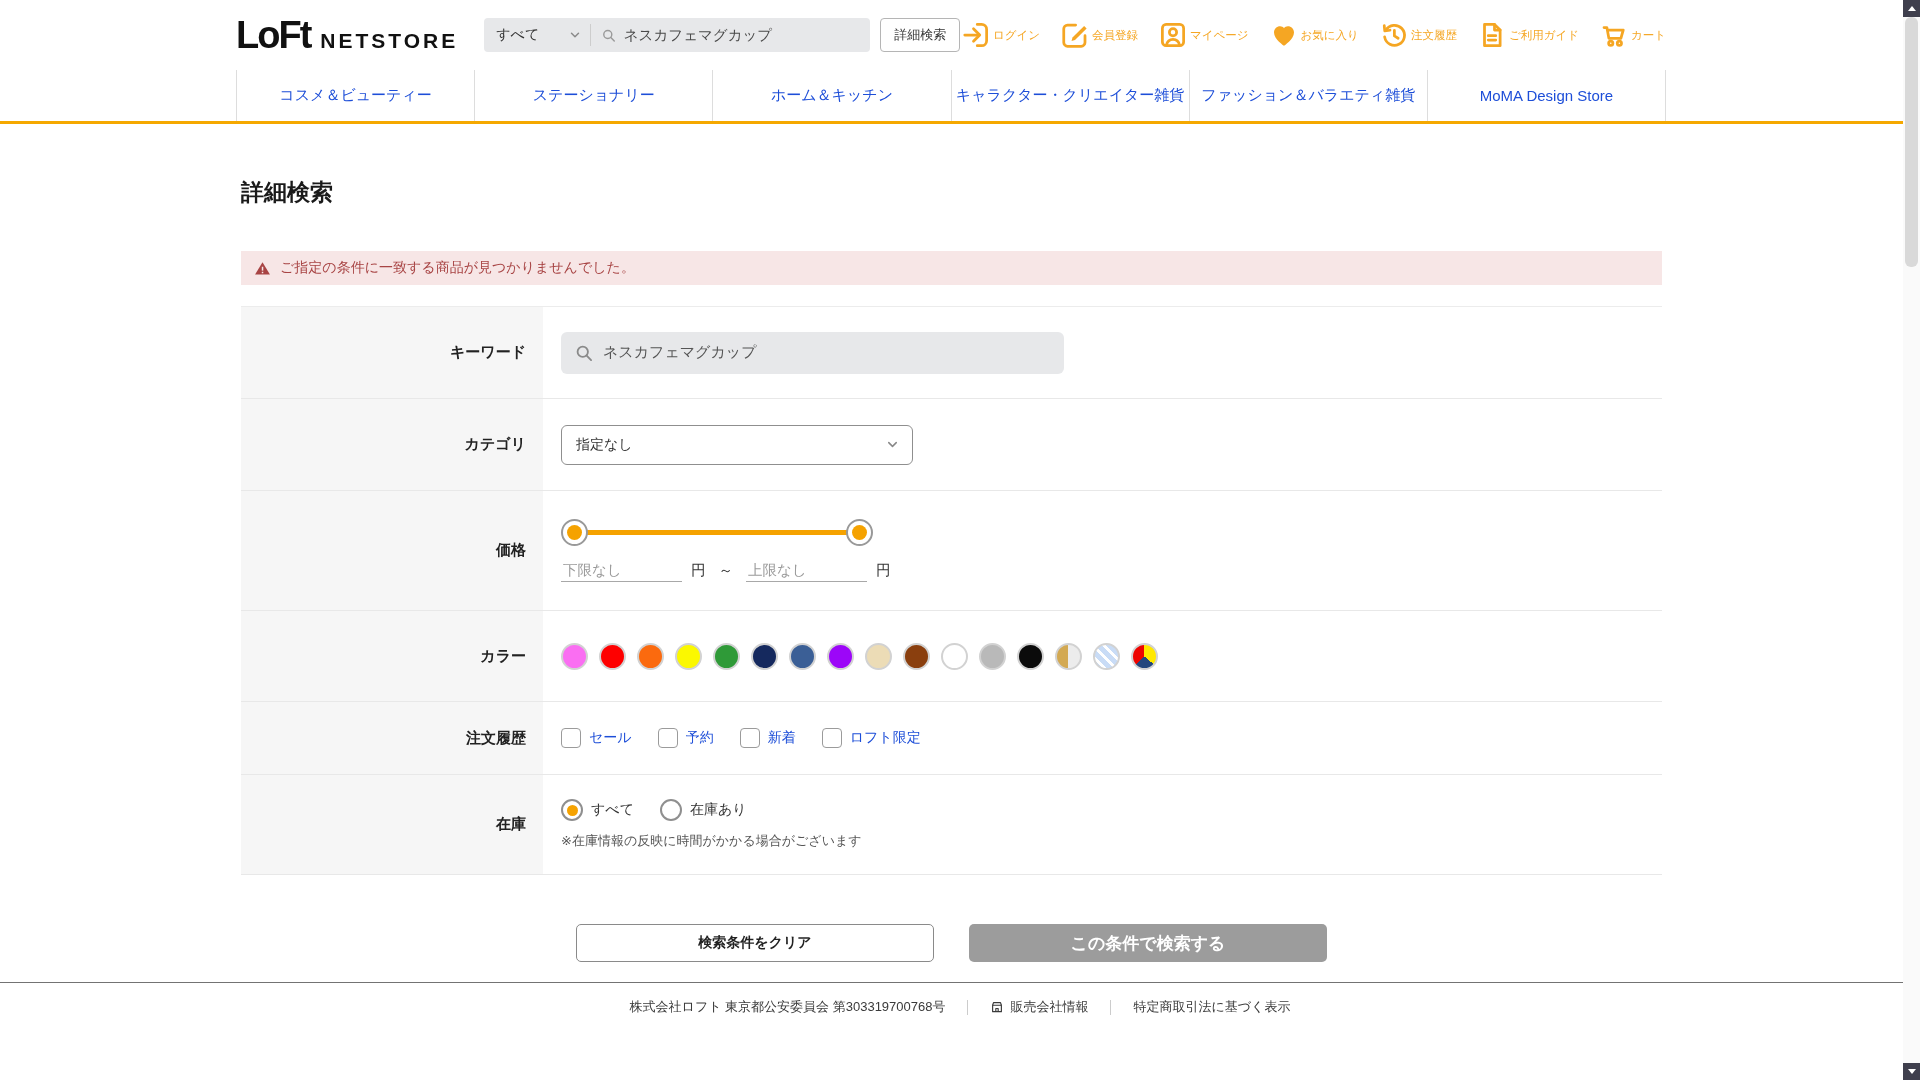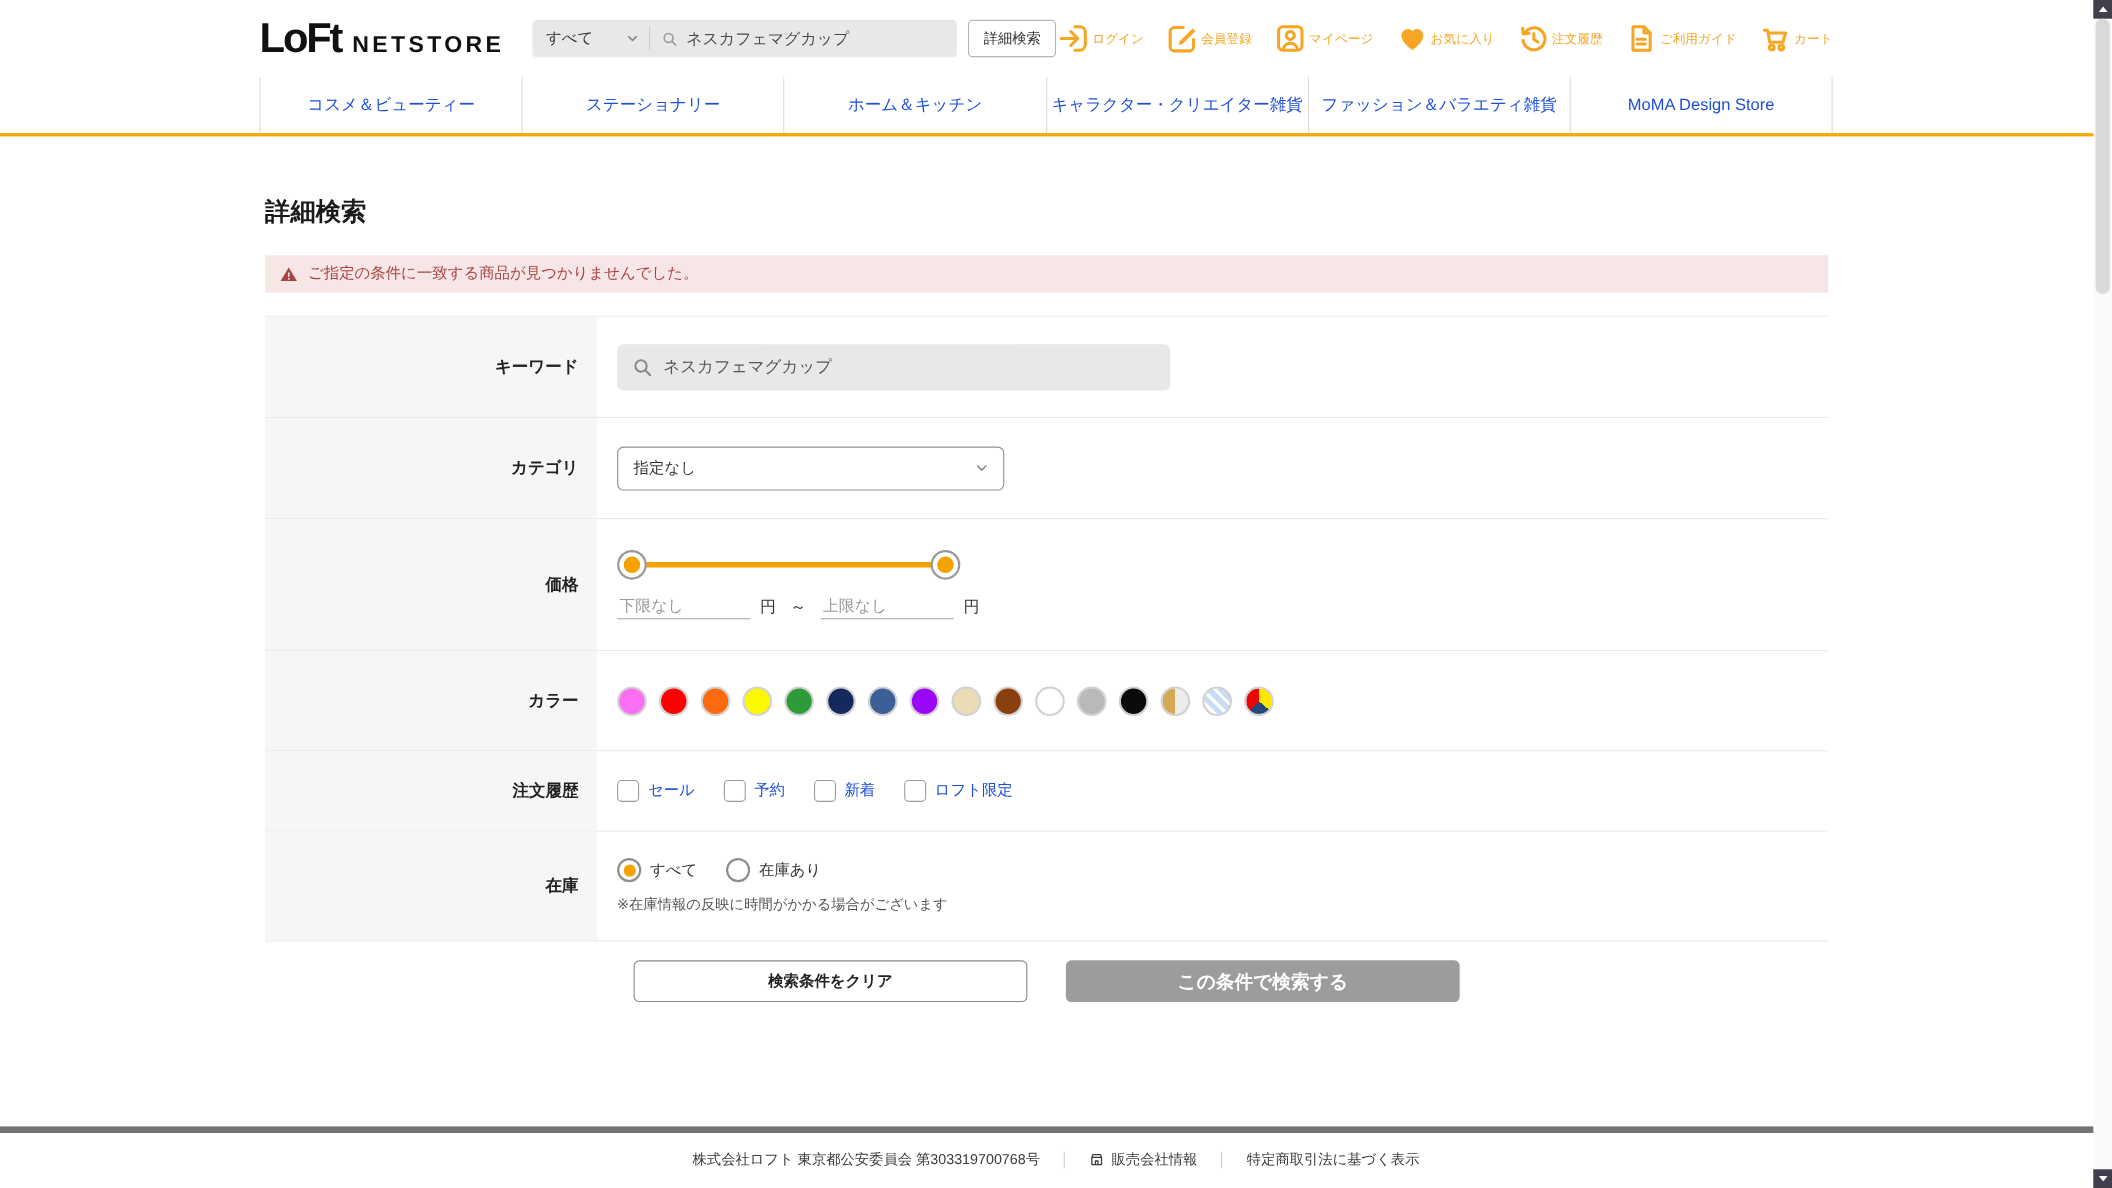--- a/index.html
+++ b/index.html
@@ -24,21 +24,21 @@
   .util-item{display:flex;flex-direction:row;align-items:center;gap:2px;cursor:pointer;min-width:48px}
   .util-item span{font-size:11.5px;color:#f5a623;white-space:nowrap}
   .nav{height:54px;border-bottom:3px solid #f5a800;display:flex;width:100%}
   .nav-inner{width:1430px;margin-left:236px;display:flex}
   .nav-item{flex:1;display:flex;align-items:center;justify-content:center;font-size:15px;color:#1d4ed8;border-left:1px solid #ddd;cursor:pointer;white-space:nowrap}
   .nav-item:last-child{border-right:1px solid #ddd}
 
   
   .main{width:1421px;margin-left:241px}
   .page-title{margin-top:53px;font-size:23px;font-weight:800;color:#1a1a1a}
-  .error-bar{margin-top:24px;height:34px;background:#f7e6e6;display:flex;align-items:center;padding-left:13px;gap:9px;font-size:14px;color:#a84444}
+  .error-bar{margin-top:43px;height:34px;background:#f7e6e6;display:flex;align-items:center;padding-left:13px;gap:9px;font-size:14px;color:#a84444}
   .form{margin-top:21px;border-top:1px solid #ececec}
   .form-row{display:grid;grid-template-columns:302px 1fr;border-bottom:1px solid #e8e8e8}
   .form-label{background:#f6f6f6;display:flex;align-items:center;justify-content:flex-end;padding-right:17px;font-size:15px;font-weight:700;color:#222}
   .form-content{padding-left:18px;display:flex;align-items:center}
   .row-keyword{height:92px}.row-category{height:92px}.row-price{height:120px}
   .row-color{height:91px}.row-sales{height:73px}.row-stock{height:100px}
 
   .keyword-box{position:relative;width:503px}
   .keyword-box input{width:100%;height:42px;background:#e7e8ea;border:0;border-radius:6px;padding:0 14px 0 42px;font-size:15px;color:#555;outline:none}
   .keyword-box .mag{position:absolute;left:13px;top:11px}
@@ -63,26 +63,26 @@
   .check{display:flex;align-items:center;gap:8px;font-size:14px;color:#1d4ed8;cursor:pointer}
   .checkbox{width:20px;height:20px;border:1px solid #9b9b9b;border-radius:4px;background:#fff;flex:0 0 auto}
 
   .stock-wrap{display:flex;flex-direction:column;gap:11px;justify-content:center}
   .radios{display:flex;gap:26px}
   .radio{display:flex;align-items:center;gap:8px;font-size:14px;color:#333;cursor:pointer}
   .radio-circle{width:22px;height:22px;border:2px solid #8f8f8f;border-radius:50%;background:#fff;display:flex;align-items:center;justify-content:center;flex:0 0 auto}
   .radio-circle.on::after{content:"";width:11px;height:11px;border-radius:50%;background:#f5a200}
   .stock-note{font-size:13px;color:#555}
 
-  .actions{display:flex;justify-content:center;gap:35px;margin-top:17px}
+  .actions{display:flex;justify-content:center;gap:35px;margin-top:49px}
   .btn-clear{width:358px;height:38px;background:#fff;border:1px solid #8a8a8a;border-radius:5px;font-size:14px;font-weight:700;color:#222;cursor:pointer}
   .btn-search{width:358px;height:38px;background:#9c9c9c;border:0;border-radius:5px;font-size:17px;font-weight:700;color:#fff;cursor:pointer}
 
   
-  .footer{position:absolute;left:0;right:0;top:1024px;height:54px;border-top:6px solid #737373;background:#fff}
+  .footer{position:absolute;left:0;right:0;top:982px;height:54px;border-top:1px solid #737373;background:#fff}
   .footer-inner{display:flex;align-items:center;justify-content:center;margin-top:15px;font-size:13px;color:#3a3a3a}
   .footer-sep{width:1px;height:15px;background:#ccc;margin:0 22px}
   .footer-link{display:flex;align-items:center;gap:6px;cursor:pointer;color:#3a3a3a}
 
   
   .scrollbar{position:absolute;right:0;top:0;width:17px;height:1080px;background:#fafafa}
   .sb-btn{position:absolute;left:0;width:17px;height:17px;background:#3f3f4d;display:flex;align-items:center;justify-content:center;cursor:pointer}
   .sb-btn.up{top:0}.sb-btn.down{bottom:0}
   .tri-up{width:0;height:0;border-left:4px solid transparent;border-right:4px solid transparent;border-bottom:5px solid #fff}
   .tri-down{width:0;height:0;border-left:4px solid transparent;border-right:4px solid transparent;border-top:5px solid #fff}

